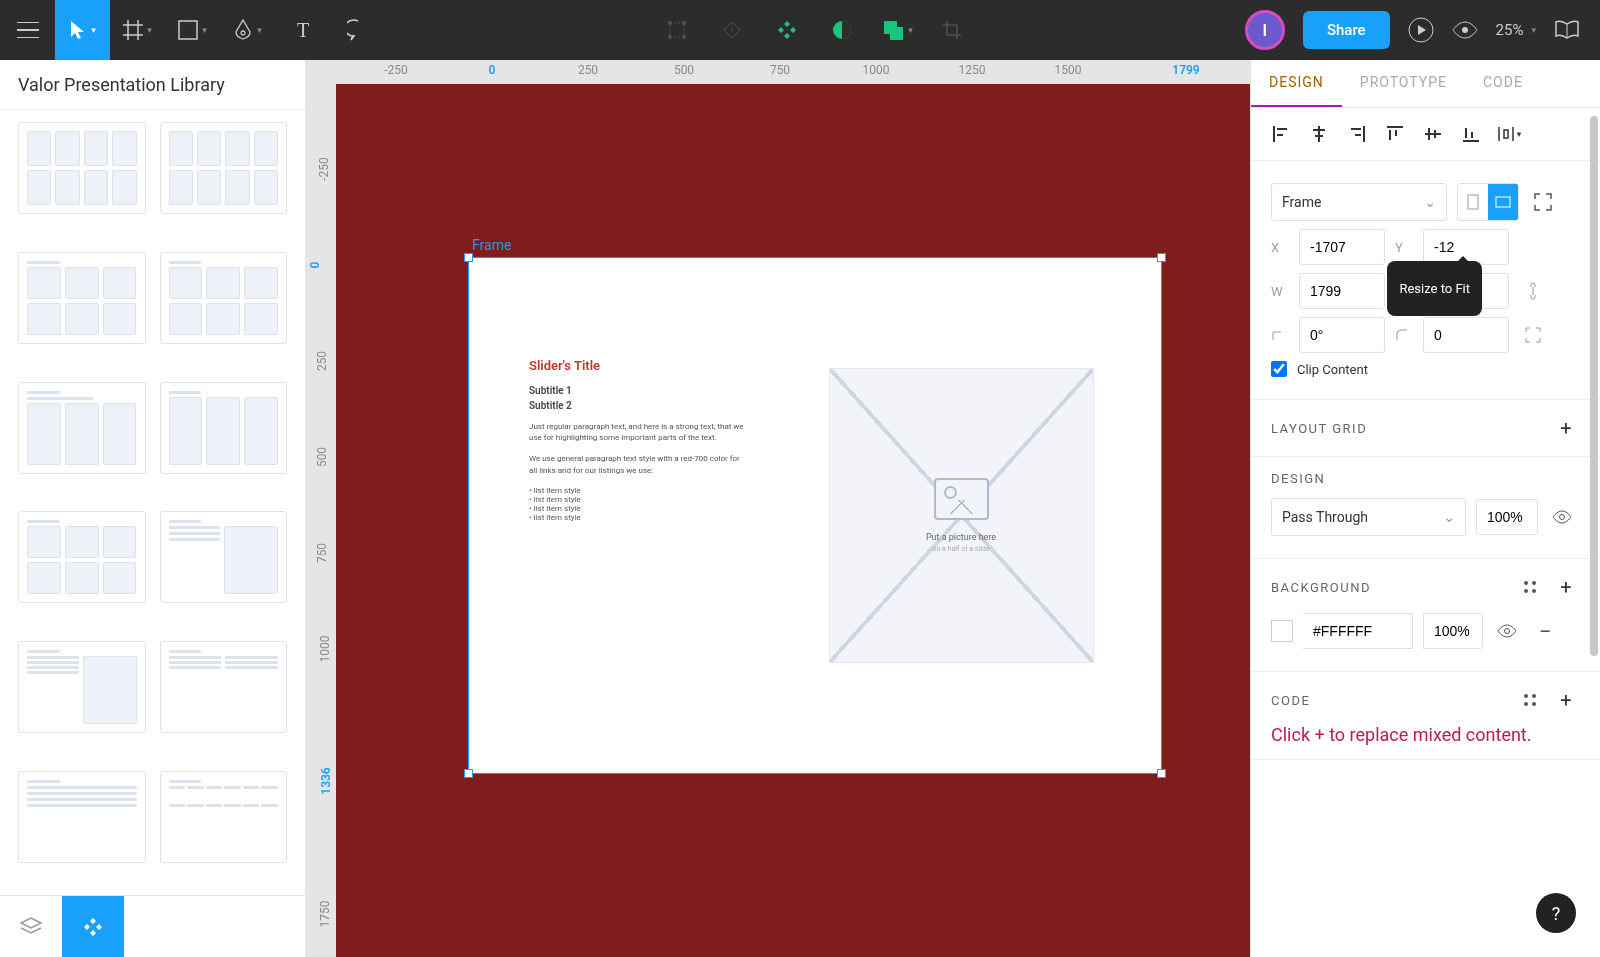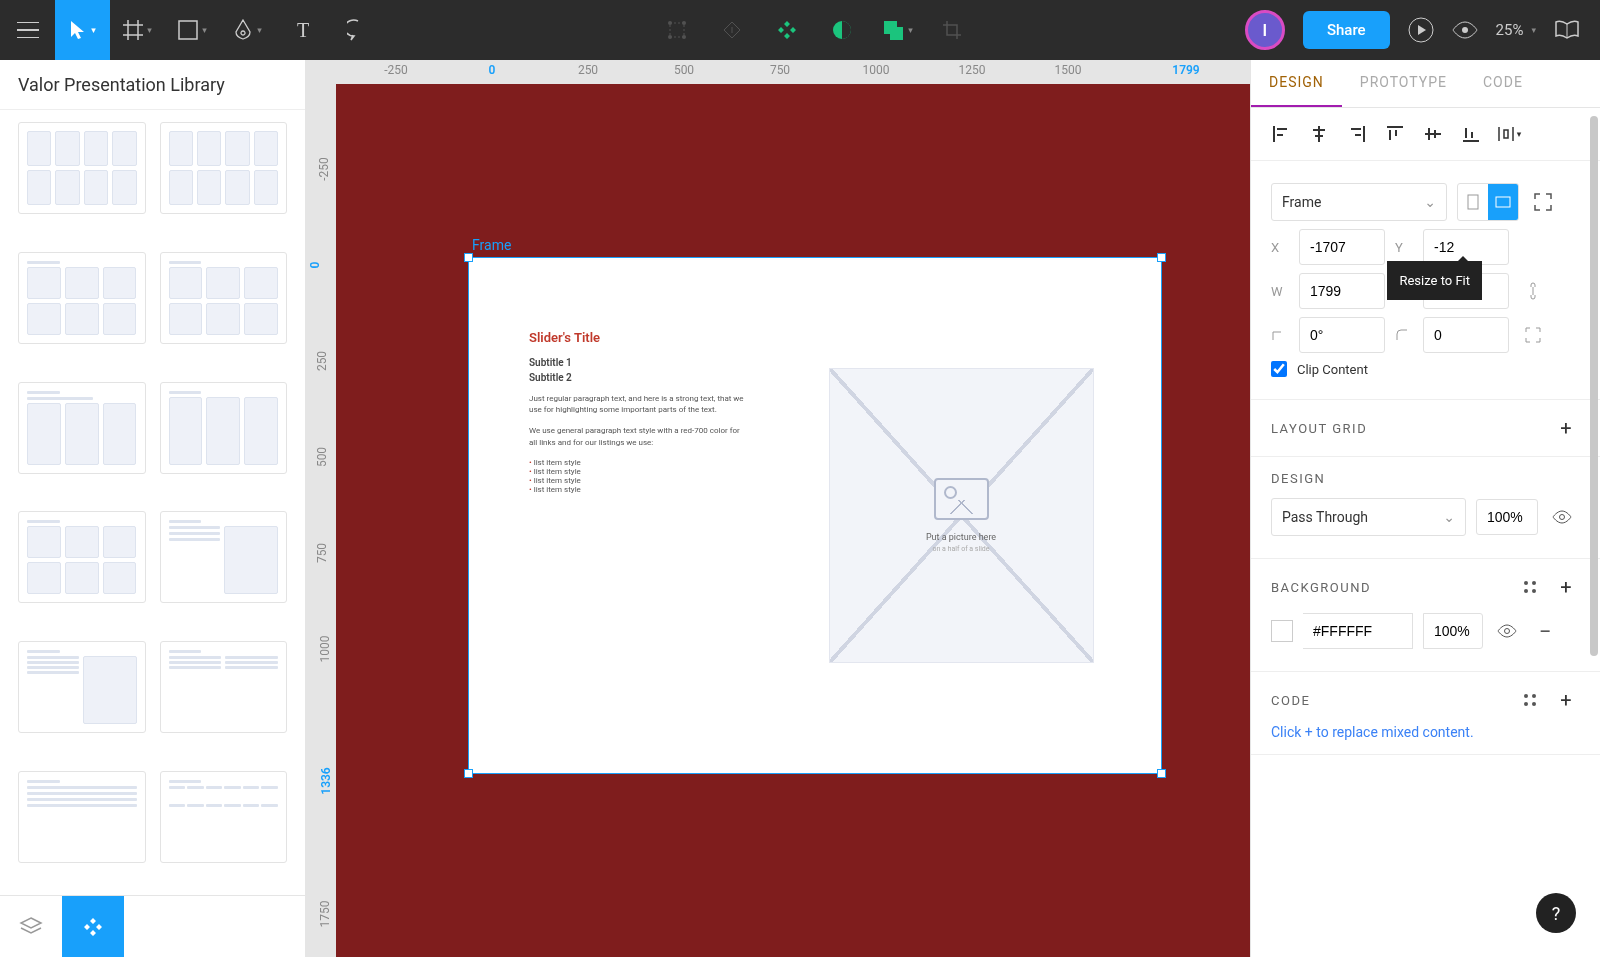--- a/index.html
+++ b/index.html
@@ -33,21 +33,21 @@
 .ruler-v { position:absolute; top:24px; left:0; width:30px; bottom:0; background:#e5e5e5; font-size:12px; color:#888; }
 .ruler-v .tick { position:absolute; left:6px; transform: translateY(-50%) rotate(-90deg); transform-origin:center; }
 .corner { position:absolute; top:0; left:0; width:30px; height:24px; background:#e5e5e5; }
 .sel-highlight-h { position:absolute; top:0; height:24px; background:#b3e3ff; opacity:.7; }
 .sel-highlight-v { position:absolute; left:0; width:30px; background:#b3e3ff; opacity:.7; }
 
 .frame-label { position:absolute; color:#18a0fb; font-size:14px; }
 .frame { position:absolute; background:#fff; border:1.5px solid #18a0fb; }
 .handle { width:9px; height:9px; background:#fff; border:1.5px solid #18a0fb; position:absolute; }
 
-.slide-content { position:absolute; inset:0; padding: 72px 60px; display:flex;justify-content:flex-end; }
+.slide-content { position:absolute; inset:0; padding: 100px 60px; display:flex;justify-content:flex-end; }
 .sc-left { flex:1; font-size:10px; color:#444; }
 .sc-title { color:#c0392b; font-weight:600; font-size:13px; margin-bottom:12px; }
 .sc-sub { font-weight:600; font-size:10px; margin:4px 0; }
 .sc-p { font-size:8px; line-height:1.4; margin:10px 0; color:#555; max-width:220px; }
 .sc-list { font-size:8px; color:#555; padding:0; list-style:none;}
 .sc-list li::before { content:"• "; color:#c0392b; }
 .sc-right { width:280px; display:flex; align-items:center; justify-content:center; }
 .imgph { width:265px; height:295px; background:#f2f4f9; border:1px solid #e3e6ef; display:flex; flex-direction:column; align-items:center; justify-content:center; position:relative; }
 .imgph::before, .imgph::after { content:""; position:absolute; inset:0; }
 .imgph::before { background: linear-gradient(to top right, transparent 49.5%, #d0d5e2 49.5%, #d0d5e2 50.5%, transparent 50.5%); }
@@ -69,21 +69,21 @@
 .rp-input-wide { width:176px; height:38px; border:1px solid #e0e0e0; border-radius:3px; padding:0 10px; font-size:14px; display:flex; align-items:center; justify-content:space-between; }
 .align-row { display:flex; gap:6px; padding:10px 14px; border-bottom:1px solid #eee; }
 .align-btn { width:32px; height:32px; display:flex; align-items:center; justify-content:center; cursor:pointer; color:#333; }
 .sec-title { font-size:13px; letter-spacing:1.5px; color:#666; }
 .icon-btn { width:28px; height:28px; display:flex; align-items:center; justify-content:center; cursor:pointer; }
 .swatch { width:22px; height:22px; border:1px solid #ccc; }
 .orient-toggle { display:flex; border:1px solid #e0e0e0; border-radius:3px; overflow:hidden;}
 .orient-toggle div { width:30px; height:36px; display:flex; align-items:center; justify-content:center; }
 .orient-toggle .on { background:#18a0fb; color:#fff; }
 
-.tooltip { position:absolute; background:#222; color:#fff; font-size:13px; padding:12px 12px; border-radius:0; white-space:nowrap; z-index:50; }
+.tooltip { position:absolute; background:#222; color:#fff; font-size:13px; padding:20px 12px; border-radius:8px; white-space:nowrap; z-index:50; }
 .tooltip::before { content:""; position:absolute; top:-5px; right:14px; border:5px solid transparent; border-bottom-color:#222; border-top:none; }
 
 .help-fab { position:absolute; right:24px; bottom:24px; width:40px; height:40px; border-radius:50%; background:#222; color:#fff; display:flex; align-items:center; justify-content:center; font-size:18px; }
 
 svg { display:block; }
 .scrolltrack { position:absolute; right:2px; top:56px; bottom:10px; width:8px; }
 .scrollthumb { position:absolute; right:0; width:8px; background:#c8c8c8; border-radius:4px; }
 </style>
 </head>
 <body>
@@ -587,21 +587,21 @@
             <svg width="14" height="14">
               <circle cx="3" cy="3" r="2" fill="#555"></circle>
               <circle cx="11" cy="3" r="2" fill="#555"></circle>
               <circle cx="3" cy="11" r="2" fill="#555"></circle>
               <circle cx="11" cy="11" r="2" fill="#555"></circle>
             </svg>
           </div>
         <div class="icon-btn" style="font-size:20px">+</div>
       </div>
     </div>
-    <div style="color:#3b82f6;font-size:14px">Click + to replace mixed content.</div>
+    <div style="color:#be185d;font-size:18px">Click + to replace mixed content.</div>
   </div>
 
   <div class="scrolltrack">
     <div class="scrollthumb" style="top:0; height:540px"></div>
   </div>
 </div>
 
 <div class="tooltip" style="top:261px; right:118px;">Resize to Fit</div>
 
 <div class="help-fab">?</div>

